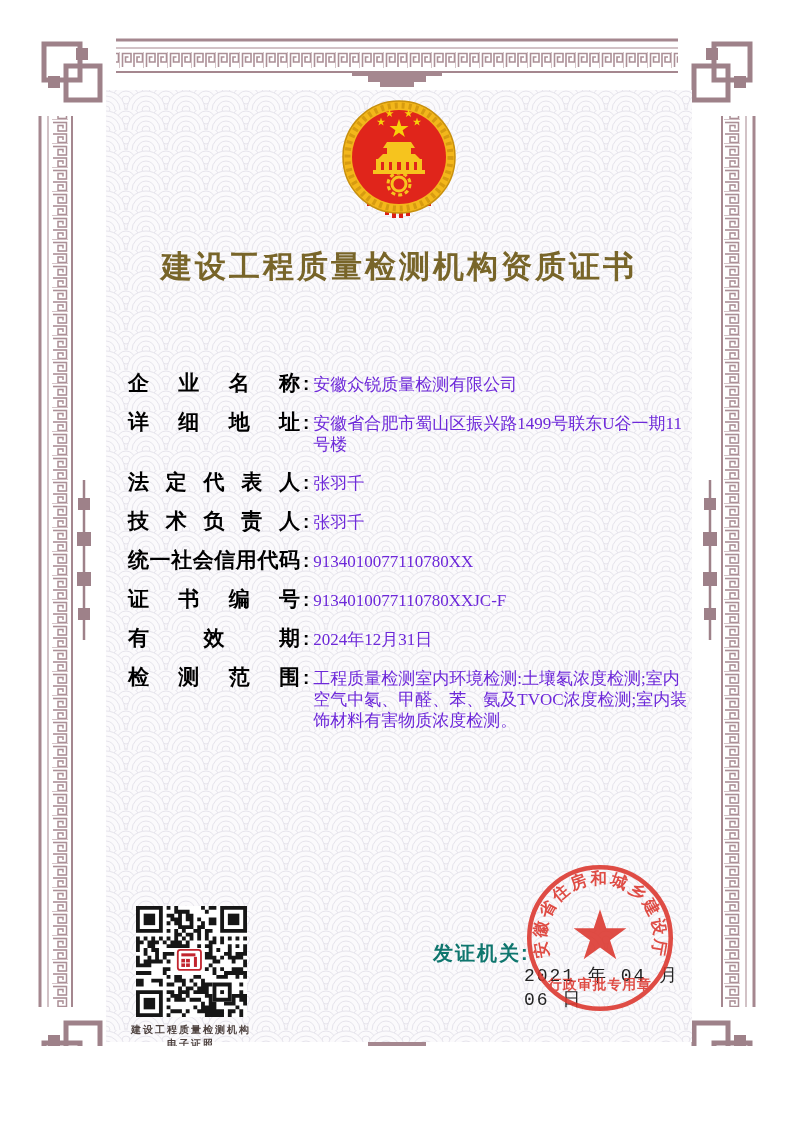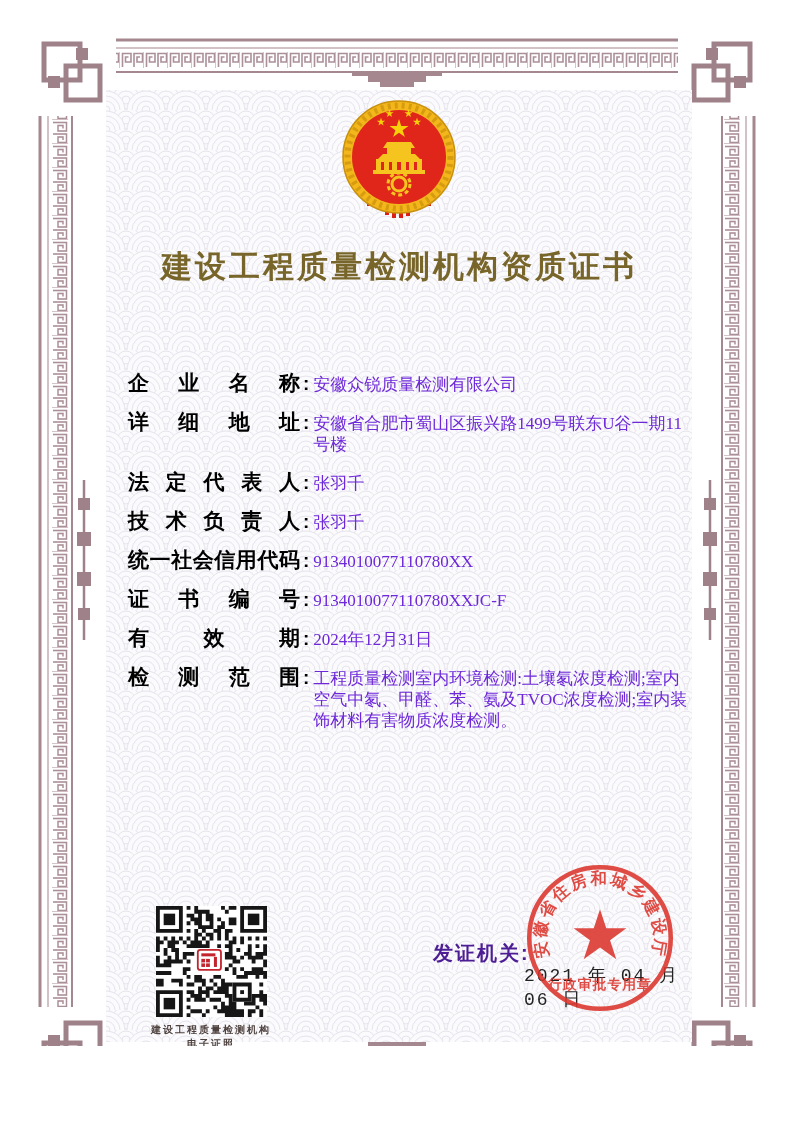--- a/index.html
+++ b/index.html
@@ -12,26 +12,26 @@
   .title{position:absolute;left:0;top:156px;width:586px;margin:0;text-align:center;
          font-size:31px;font-weight:bold;letter-spacing:3px;color:#786529;
          font-family:"Liberation Sans",sans-serif;}
   .fields{position:absolute;left:22px;top:282px;width:560px;}
   .row{display:flex;align-items:baseline;margin-bottom:16px;justify-content:center;}
   .f-label{display:inline-block;flex:0 0 172px;width:172px;text-align:justify;text-align-last:justify;
            font-weight:bold;font-size:21px;color:#000;line-height:22px;}
   .f-colon{font-weight:bold;font-size:19px;color:#000;margin:0 4px 0 3px;}
   .f-value{width:386px;font-family:"Liberation Serif",serif;font-size:17px;color:#6d28d9;
            line-height:21px;word-break:break-all;}
-  .qr-block{position:absolute;left:20px;top:816px;width:170px;}
+  .qr-block{position:absolute;left:0;top:816px;width:170px;}
   .qr-svg{display:block;margin:0 auto;}
   .qr-caption{margin-top:6px;text-align:center;font-family:"Liberation Serif",serif;
               font-weight:bold;font-size:10px;line-height:14px;letter-spacing:2px;color:#4f4340;}
   .issuer-label{position:absolute;left:327px;top:850px;font-size:20px;font-weight:bold;
-                letter-spacing:2px;color:#4c1d95;}
+                letter-spacing:2px;color:#0f766e;}
   .issue-date{position:absolute;left:418px;top:873px;font-family:Liberation Mono, monospace;
               font-size:18px;letter-spacing:2px;color:#222;}
   .seal{position:absolute;left:412px;top:766px;pointer-events:none;}
 </style>
 </head>
 <body>
 
 <div class="page">
 
   <svg class="frame" width="794" height="1123" viewBox="0 0 794 1123" aria-hidden="true">

